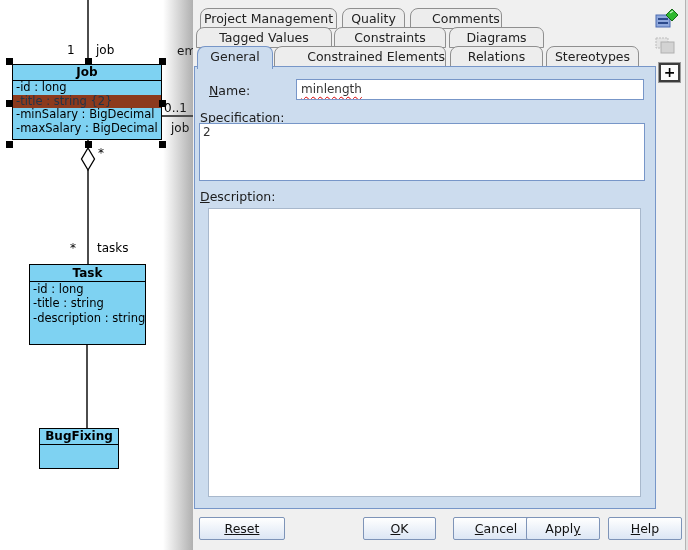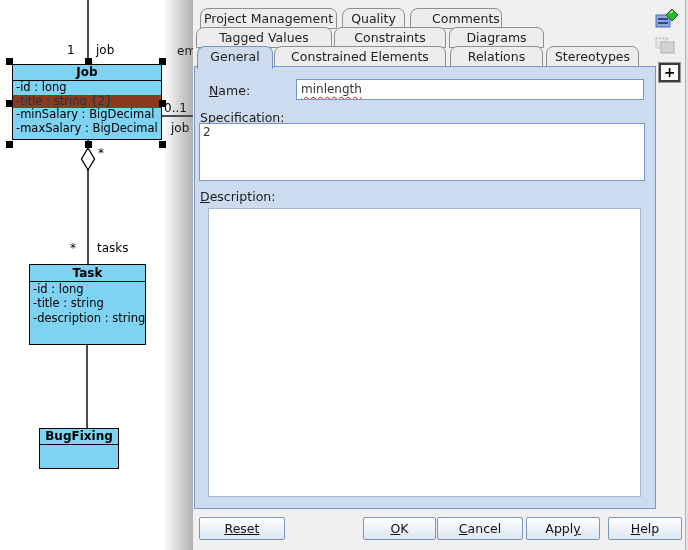--- a/index.html
+++ b/index.html
@@ -111,21 +111,21 @@
 
     <div class="tab r1" style="left:7px;   width:137px;">Project Management</div>
     <div class="tab r1" style="left:149px; width:63px;">Quality</div>
     <div class="tab r1" style="left:217px; width:92px;padding-left:20px;">Comments</div>
 
     <div class="tab r2" style="left:3px;   width:136px;">Tagged Values</div>
     <div class="tab r2" style="left:141px; width:112px;">Constraints</div>
     <div class="tab r2" style="left:256px; width:95px;">Diagrams</div>
 
     <div class="tab r3 sel" style="left:4px; width:76px;">General</div>
-    <div class="tab r3" style="left:81px;  width:172px;">Constrained Elements</div>
+    <div class="tab r3" style="left:81px;  width:172px;text-align:right;">Constrained Elements</div>
     <div class="tab r3" style="left:257px; width:93px;">Relations</div>
     <div class="tab r3" style="left:353px; width:93px;">Stereotypes</div>
 
     <svg class="tool" style="left:462px; top:8px;" width="24" height="21">
       <rect x="1" y="7" width="14" height="12" fill="#8fa8dc" stroke="#4a6ab0"></rect>
       <line x1="3" y1="11" x2="13" y2="11" stroke="#2c4a8c" stroke-width="2"></line>
       <line x1="3" y1="15" x2="13" y2="15" stroke="#2c4a8c" stroke-width="2"></line>
       <polygon points="17,1 23,7 17,13 11,7" fill="#2eb82e" stroke="#156815"></polygon>
       <line x1="15" y1="5" x2="18" y2="3" stroke="#bff0bf" stroke-width="1.5"></line>
     </svg>
@@ -147,20 +147,20 @@
       </div>
 
       <span class="lbl" style="left:5px; top:122px;"><span></span><span class="mn">D</span><span>escription:</span></span>
       <div class="field desc" style="left:13px; top:141px; width:433px; height:289px;">
         <span></span>
       </div>
     </div>
 
     <div class="btn" style="left:6px;   width:86px;text-decoration:underline;"><span></span><span class="mn">R</span><span>eset</span></div>
     <div class="btn" style="left:170px; width:73px;"><span></span><span class="mn">O</span><span>K</span></div>
-    <div class="btn" style="left:244px; width:86px;"><span></span><span class="mn">C</span><span>ancel</span></div>
+    <div class="btn" style="left:260px; width:86px;"><span></span><span class="mn">C</span><span>ancel</span></div>
     <div class="btn" style="left:333px; width:74px;"><span>Appl</span><span class="mn">y</span><span></span></div>
     <div class="btn" style="left:415px; width:74px;"><span></span><span class="mn">H</span><span>elp</span></div>
 
     <div class="vstrip"></div>
   </div>
 
 </div>
 
 </body></html>

